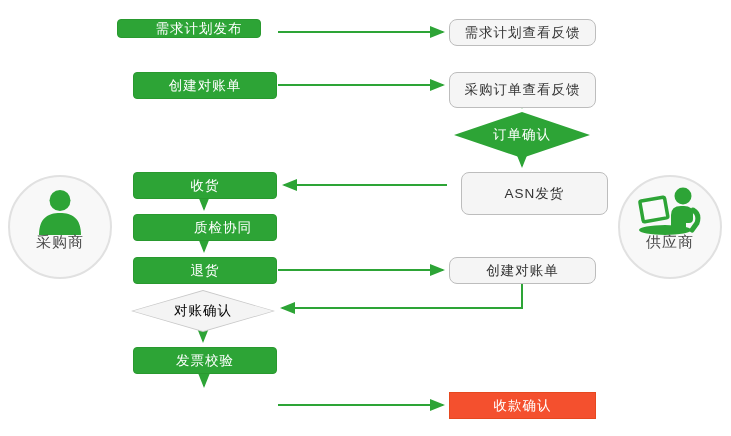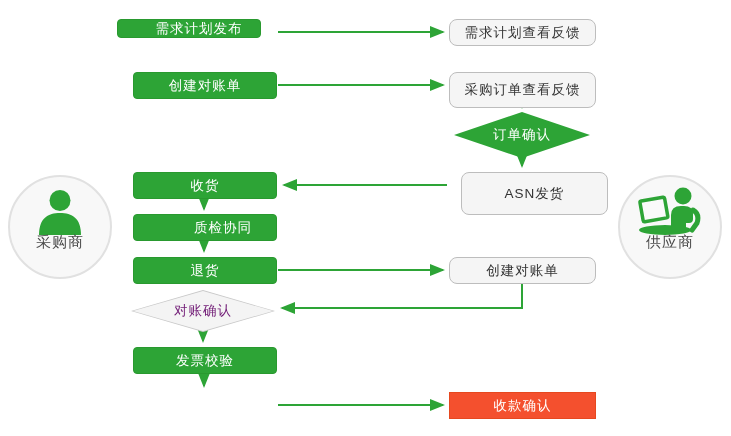--- a/index.html
+++ b/index.html
@@ -13,21 +13,21 @@
   .diamond-outer{position:absolute;}
   .dshape{position:absolute;top:0;left:0;right:0;bottom:0;
           clip-path:polygon(50% 0,100% 50%,50% 100%,0 50%);}
   .dshape.inner{top:1px;left:2px;right:2px;bottom:1px;}
   .dlabel{position:absolute;top:0;left:0;right:0;bottom:0;display:flex;
           align-items:center;justify-content:center;font-size:13.5px;letter-spacing:1px;}
   .green-d .dshape{background:#2DA436;}
   .green-d .dlabel{color:#ffffff;}
   .white-d .dshape.outer{background:#C9C9C9;}
   .white-d .dshape.inner{background:#F4F4F4;}
-  .white-d .dlabel{color:#701a75;}
+  .white-d .dlabel{color:#000000;}
   .actor{position:absolute;width:104px;height:104px;border-radius:50%;
          background:#F8F8F8;border:2px solid #E1E1E1;box-sizing:border-box;
          display:flex;flex-direction:column;align-items:center;justify-content:flex-start;}
   .actor .label{font-size:15px;color:#4a4a4a;letter-spacing:1px;margin-top:-2px;}
   .arrows{position:absolute;top:0;left:0;pointer-events:none;}
 </style>
 </head>
 <body>
 
 <div class="canvas">

